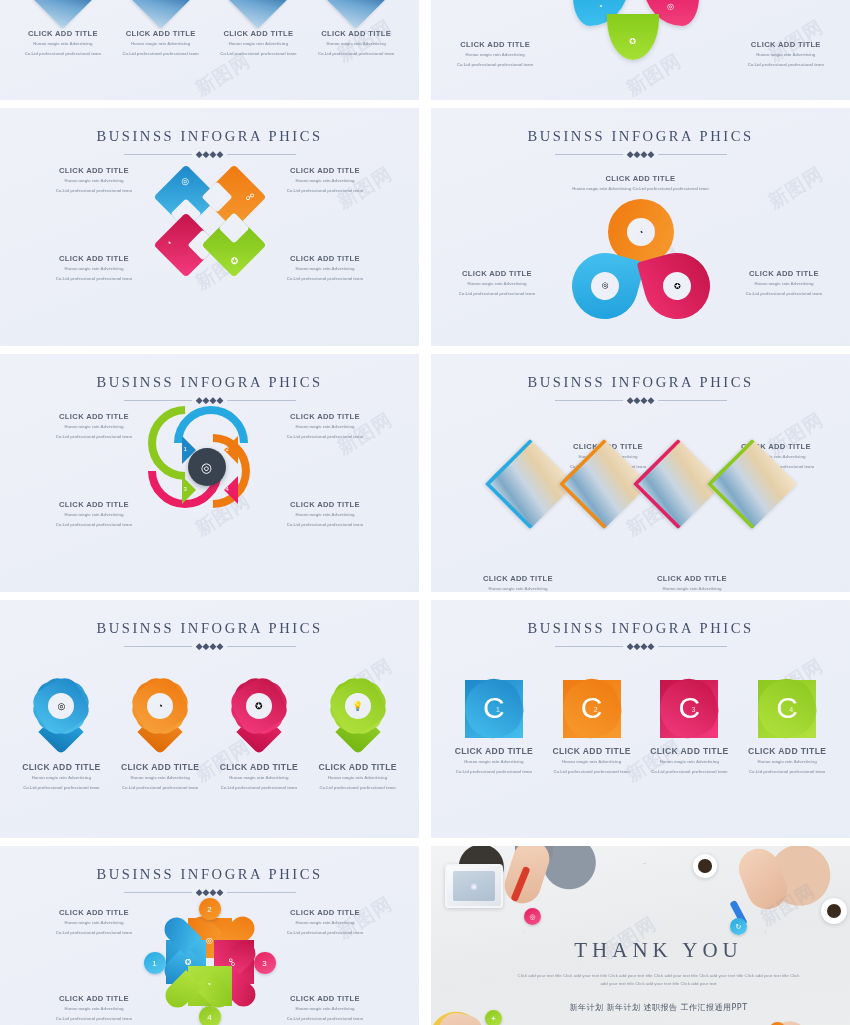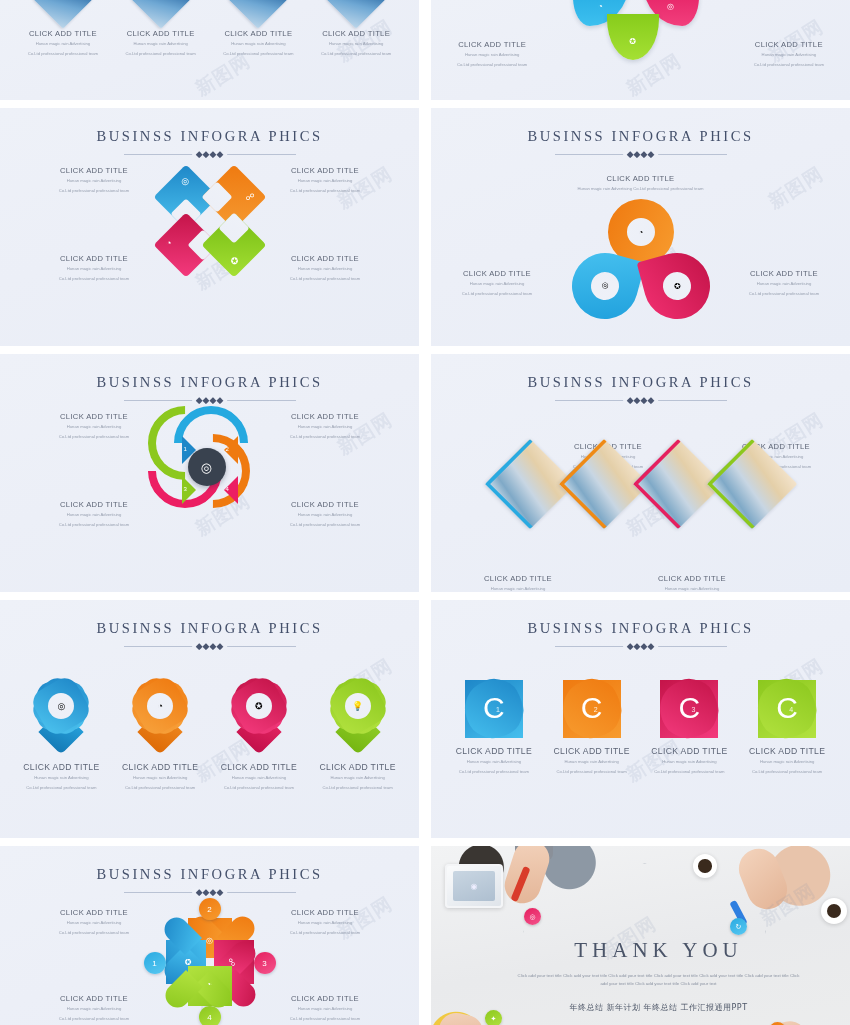--- a/index.html
+++ b/index.html
@@ -63,21 +63,21 @@
     height:1px; background: #b9c2d4;
   }
   .rule .dm {
     position: absolute; left: 50%; top: 0; transform: translateX(-50%);
     background: linear-gradient(160deg,#eef1f8,#eceff7);
     padding: 0 4px; color:#4a5570; font-size: 9px; letter-spacing: 0px;
     line-height: 9px;
   }
 
   
-  .cap { text-align:center; }
+  .cap { text-align:center;font-weight:bold; }
   .cap .h {
     font-size: 7.6px; letter-spacing: .35px; color:#5c6475;
     white-space: nowrap;
   }
   .cap .s {
     font-size: 4.2px; color:#98a0b0; line-height: 1.65; margin-top:3px;
     white-space: nowrap;
   }
   .cap.big .h { font-size: 8.6px; }
 
@@ -831,20 +831,20 @@
       <div class="tbl-item cup c2"></div>
       <div class="dotic" style="left:93px;top:62px;background:linear-gradient(150deg,#e5205f,#f4538c)">◎</div>
       <div class="dotic" style="left:299px;top:72px;background:linear-gradient(150deg,#29aae1,#58c8f2)">↻</div>
       <div class="dotic" style="left:54px;top:164px;background:linear-gradient(150deg,#8cc81e,#b2e23f)">✦</div>
       <div class="dotic" style="left:338px;top:176px;background:linear-gradient(150deg,#ef7a10,#f79b2e)">♺</div>
       <div class="wm a" style="left:40%;top:38%;">新图网</div>
       <div class="wm b" style="left:78%;top:22%;">新图网</div>
       <div class="ty-center">
         <div class="ty-title">THANK YOU</div>
         <div class="ty-sub">Click add your text title Click add your text title Click add your text title Click add your text title Click add your text title Click add your text title Click add your text title Click add your text title Click add your text</div>
-        <div class="ty-cn">年终总结 新年计划 年终总结 工作汇报通用PPT</div>
+        <div class="ty-cn">新年计划 新年计划 述职报告 工作汇报通用PPT</div>
 
       </div>
     </div>
   </div>
 
 </div>
 </div>
 
 </body></html>

